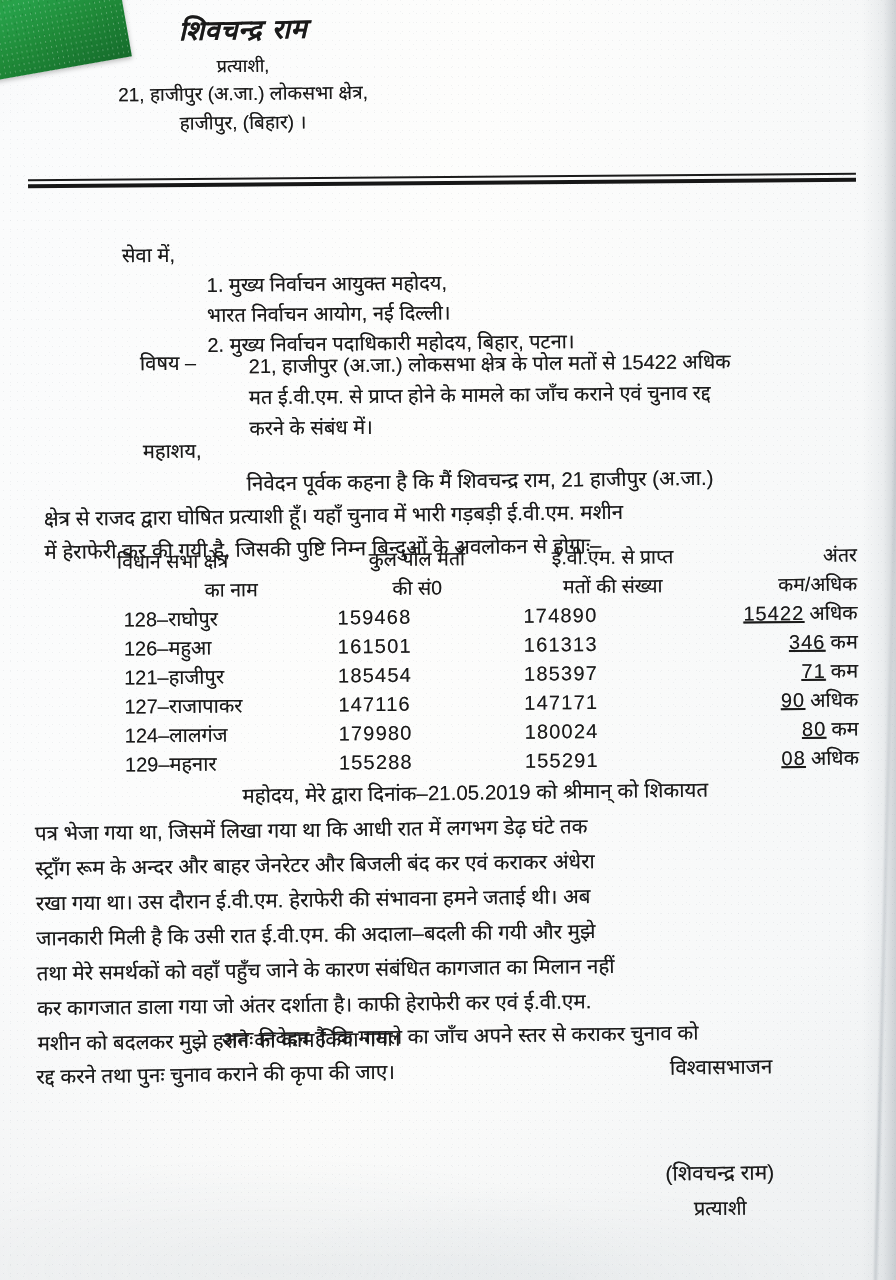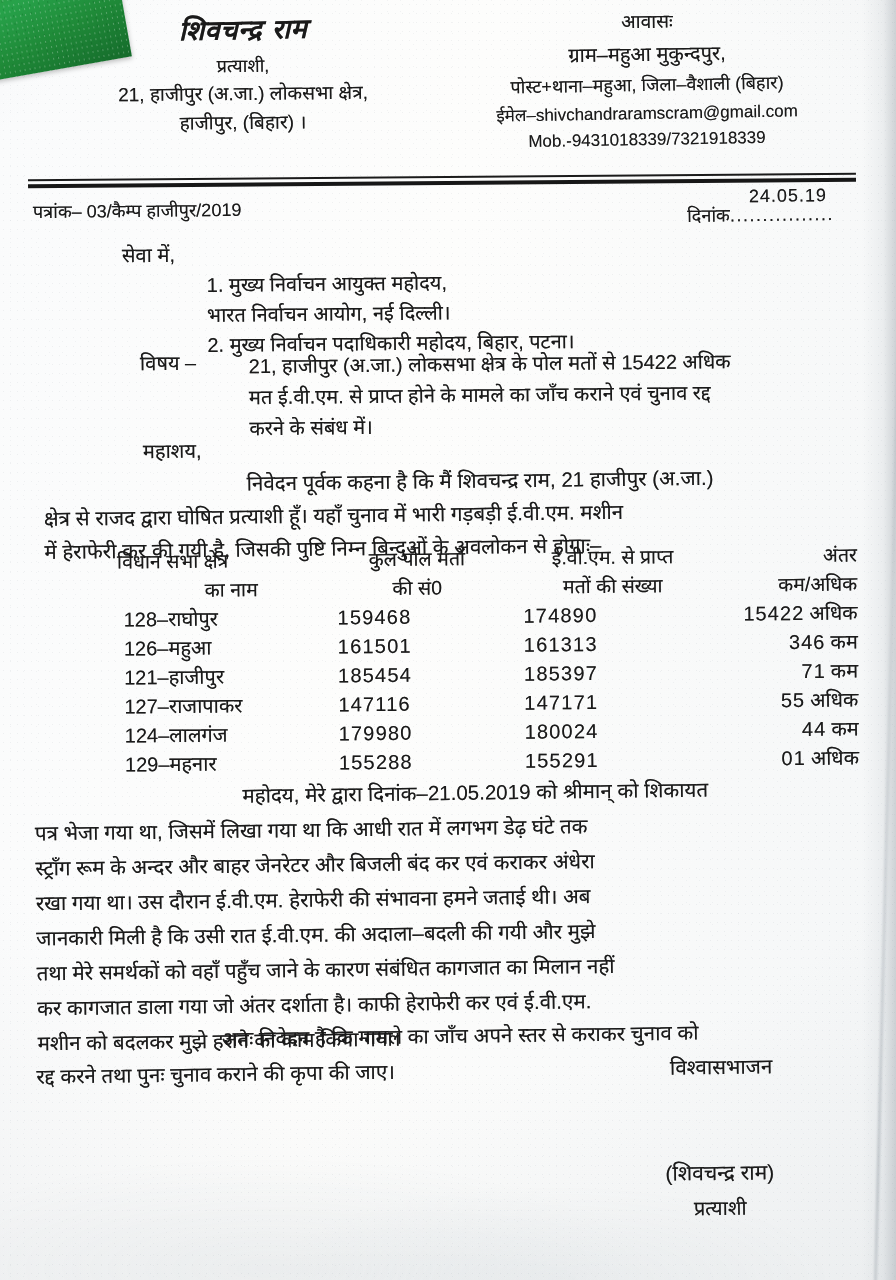--- a/index.html
+++ b/index.html
@@ -323,21 +323,21 @@
   .th-evm   { text-align: center; padding-right: 14px !important; }
   .th-diff  { text-align: right; }
   .th-l2 { display: block; }
   .th-name .th-l2 { text-align: center; padding-left: 8px; }
   .th-poll .th-l2 { text-align: center; }
   .th-evm  .th-l2 { text-align: center; }
   .th-diff .th-l2 { text-align: right; }
 
   .tbl td.c-name { padding-left: 6px !important; }
   .num { letter-spacing: 1.2px; }
-  .diff-num { letter-spacing: 1.1px; }
+  .diff-num { letter-spacing: 1.1px; text-decoration: underline; }
   .diff-word { padding-left: 5px; }
 
   
   .para2 {
     position: absolute;
     left: 36px; top: 775px;
     width: 830px;
     transform: rotate(-0.75deg);
   }
   .para2 div {
@@ -401,42 +401,28 @@
 
     <div class="letterhead">
 
       <div class="lh-left">
         <div class="lh-name">शिवचन्द्र राम</div>
         <div class="lh-role">प्रत्याशी,</div>
         <div class="lh-const">21, हाजीपुर (अ.जा.) लोकसभा क्षेत्र,</div>
         <div class="lh-city">हाजीपुर, (बिहार) ।</div>
       </div>
 
-      <div class="lh-right">
-        <div class="lh-awas">आवासः</div>
-        <div class="lh-addr1">ग्राम–महुआ मुकुन्दपुर,</div>
-        <div class="lh-addr2">पोस्ट+थाना–महुआ, जिला–वैशाली (बिहार)</div>
-        <div class="lh-email">ईमेल–shivchandraramscram@gmail.com</div>
-        <div class="lh-mob">Mob.-9431018339/7321918339</div>
-      </div>
     </div>
 
     <div class="rule">
       <div class="thin"></div>
       <div class="gap"></div>
       <div class="thick"></div>
     </div>
 
-    <div class="refrow">
-      <div class="ref">पत्रांक– 03/कैम्प हाजीपुर/2019</div>
-      <div class="dateblk">
-        <span class="date-lbl">दिनांक</span><span class="dots">................</span>
-        <span class="date-val">24.05.19</span>
-      </div>
-    </div>
 
     <div class="sewa">सेवा में,</div>
 
     <div class="addr-list">
       <div>1. मुख्य निर्वाचन आयुक्त महोदय,</div>
       <div>भारत निर्वाचन आयोग, नई दिल्ली।</div>
       <div>2. मुख्य निर्वाचन पदाधिकारी महोदय, बिहार, पटना।</div>
     </div>
 
     <div class="subj-label">विषय –</div>
@@ -496,35 +482,35 @@
             <td class="c-name">121–हाजीपुर</td>
             <td class="c-poll num">185454</td>
             <td class="c-evm num">185397</td>
             <td class="c-diff"><span class="diff-num">71</span><span class="diff-word">कम</span></td>
           </tr>
 
           <tr>
             <td class="c-name">127–राजापाकर</td>
             <td class="c-poll num">147116</td>
             <td class="c-evm num">147171</td>
-            <td class="c-diff"><span class="diff-num">55</span><span class="diff-word">अधिक</span></td>
+            <td class="c-diff"><span class="diff-num">90</span><span class="diff-word">अधिक</span></td>
           </tr>
 
           <tr>
             <td class="c-name">124–लालगंज</td>
             <td class="c-poll num">179980</td>
             <td class="c-evm num">180024</td>
-            <td class="c-diff"><span class="diff-num">44</span><span class="diff-word">कम</span></td>
+            <td class="c-diff"><span class="diff-num">80</span><span class="diff-word">कम</span></td>
           </tr>
 
           <tr>
             <td class="c-name">129–महनार</td>
             <td class="c-poll num">155288</td>
             <td class="c-evm num">155291</td>
-            <td class="c-diff"><span class="diff-num">01</span><span class="diff-word">अधिक</span></td>
+            <td class="c-diff"><span class="diff-num">08</span><span class="diff-word">अधिक</span></td>
           </tr>
 
         </tbody>
       </table>
     </div>
 
     <div class="para2">
       <div class="indent-2">महोदय, मेरे द्वारा दिनांक–21.05.2019 को श्रीमान् को शिकायत</div>
       <div>पत्र भेजा गया था, जिसमें लिखा गया था कि आधी रात में लगभग डेढ़ घंटे तक</div>
       <div>स्ट्रॉंग रूम के अन्दर और बाहर जेनरेटर और बिजली बंद कर एवं कराकर अंधेरा</div>

